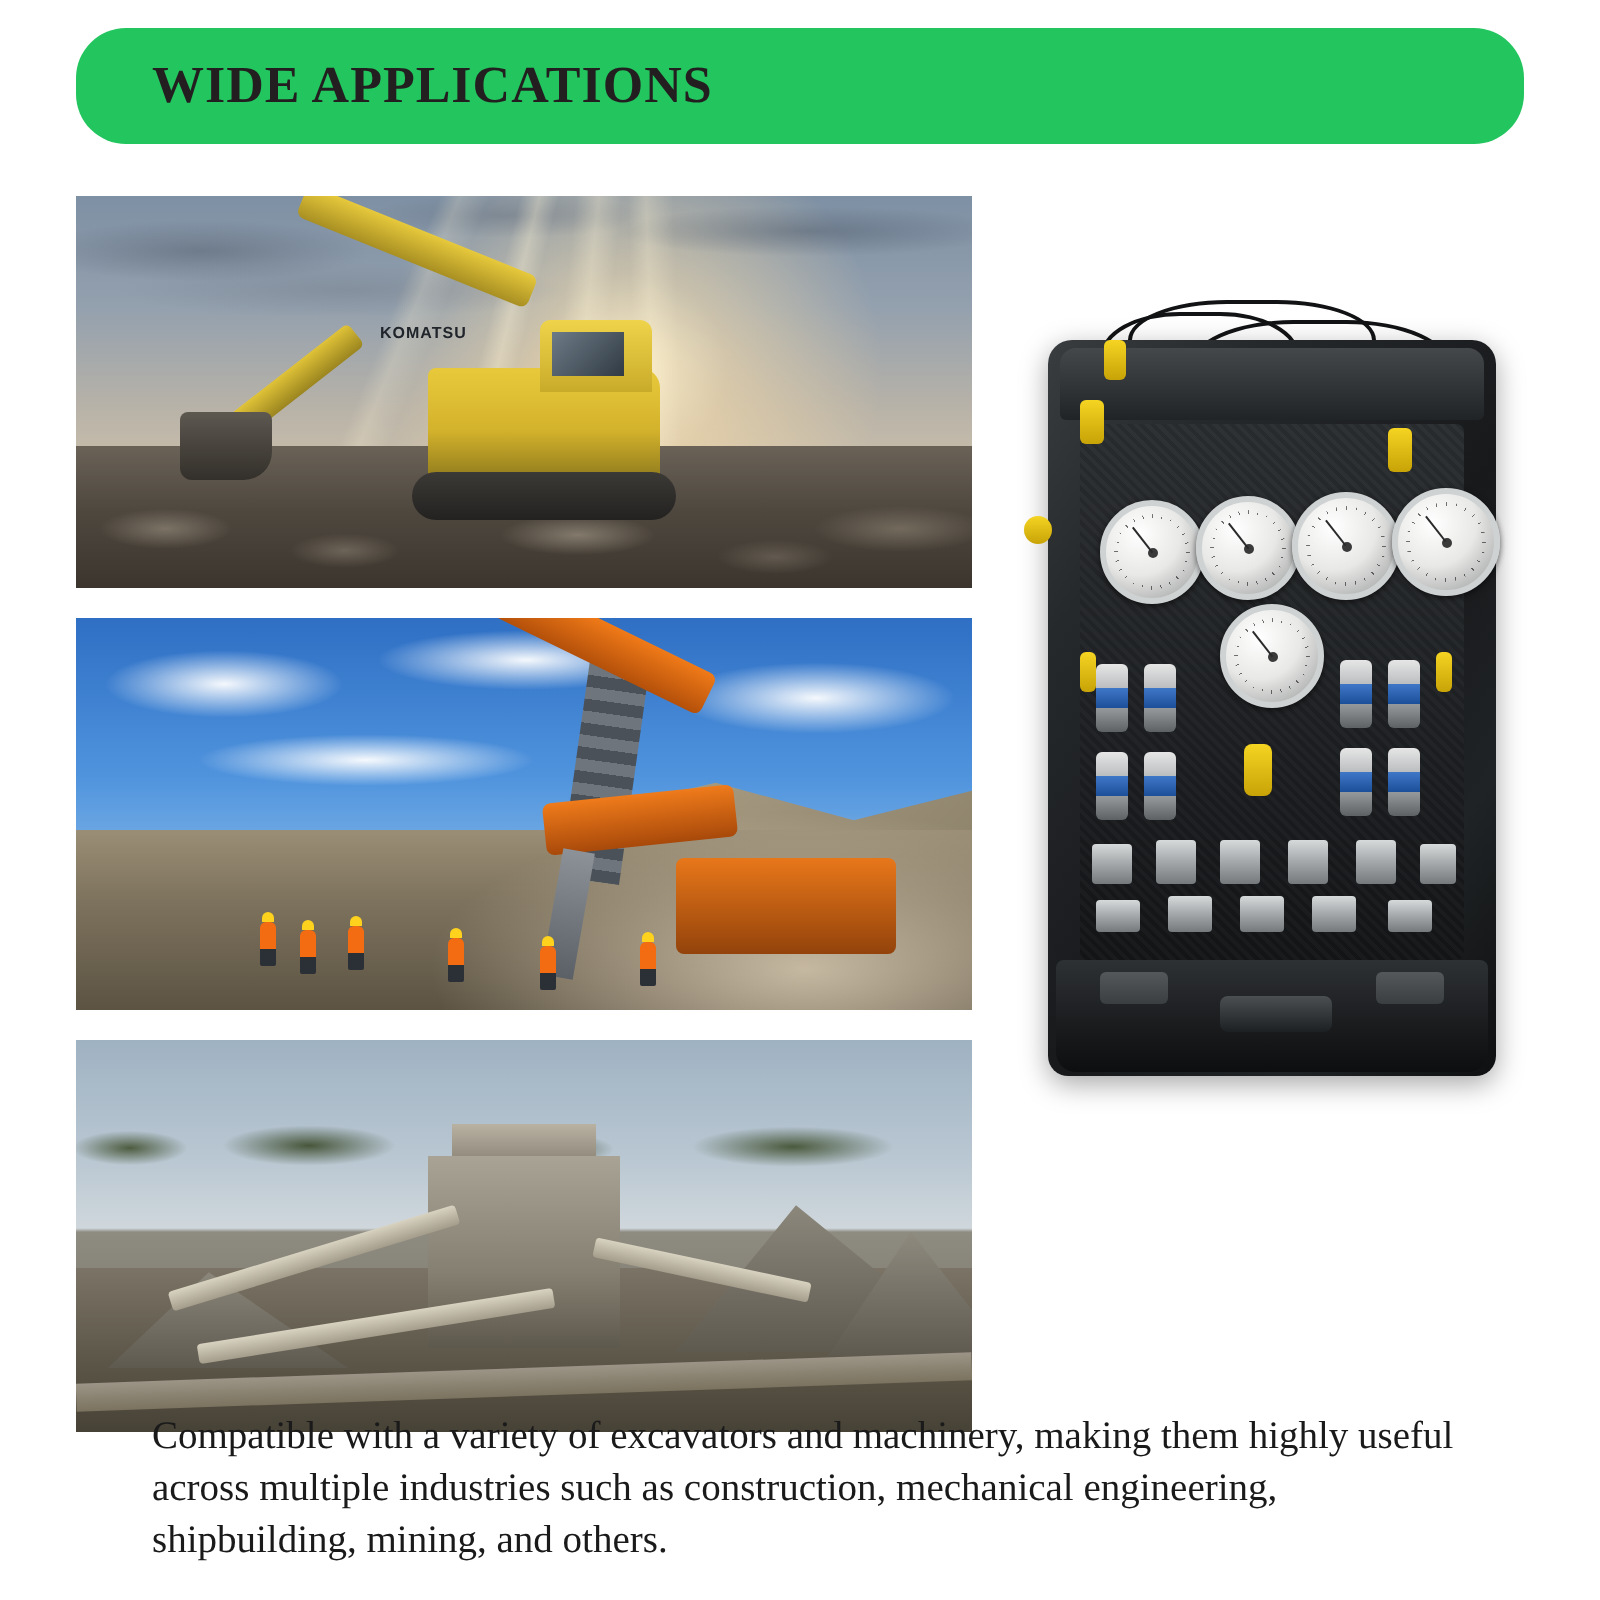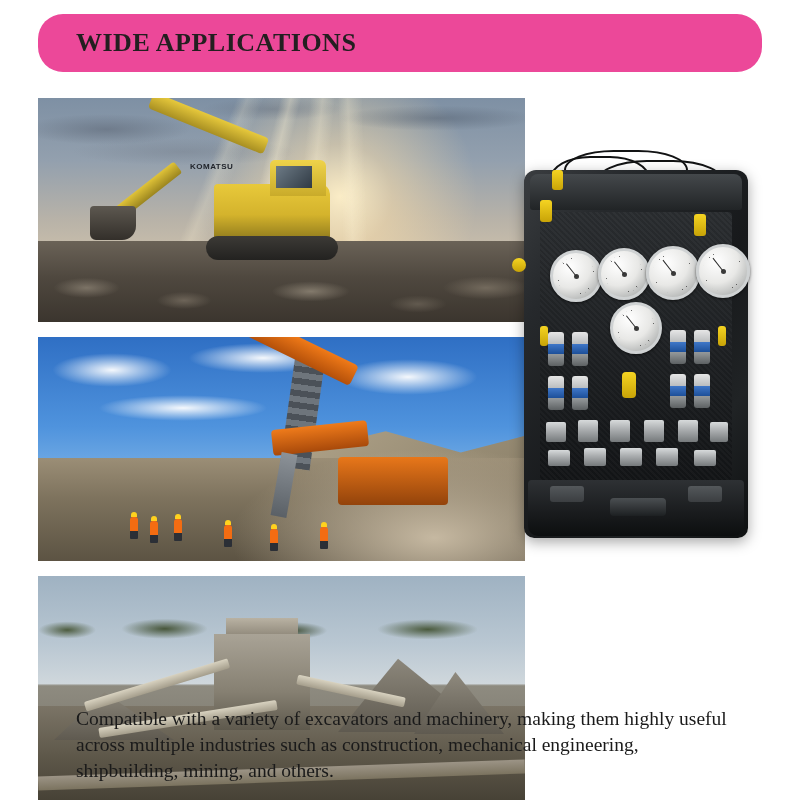--- a/index.html
+++ b/index.html
@@ -15,21 +15,21 @@
     position: relative;
   }
 
   
   .title-banner {
     position: absolute;
     left: 38px;
     top: 14px;
     width: 724px;
     height: 58px;
-    background: #ec4899;
+    background: #22c55e;
     display: flex;
     align-items: center;
     border-radius: 25px;
   }
   .title-text {
     margin-left: 38px;
     font-family: "Liberation Serif", serif;
     font-weight: bold;
     font-size: 26px;
     letter-spacing: 0.5px;
@@ -39,25 +39,24 @@
   
   .photo-col {
     position: absolute;
     left: 38px;
     top: 98px;
     width: 448px;
   }
   .photo {
     position: relative;
     width: 448px;
-    height: 224px;
+    height: 196px;
     margin-bottom: 15px;
     overflow: hidden;
     background: #22c55e;
-    padding-left: 39px;
   }
 
   
   .p1-sky {
     position: absolute; inset: 0;
     background:
       radial-gradient(circle at 62% 44%, rgba(255,240,200,0.95) 0%, rgba(255,225,170,0.5) 16%, rgba(210,195,175,0.0) 42%),
       linear-gradient(to bottom, #7e90a4 0%, #93a0ae 28%, #b9b3a8 55%, #cfc2ac 74%, #a89880 100%);
   }
   .p1-rays {

